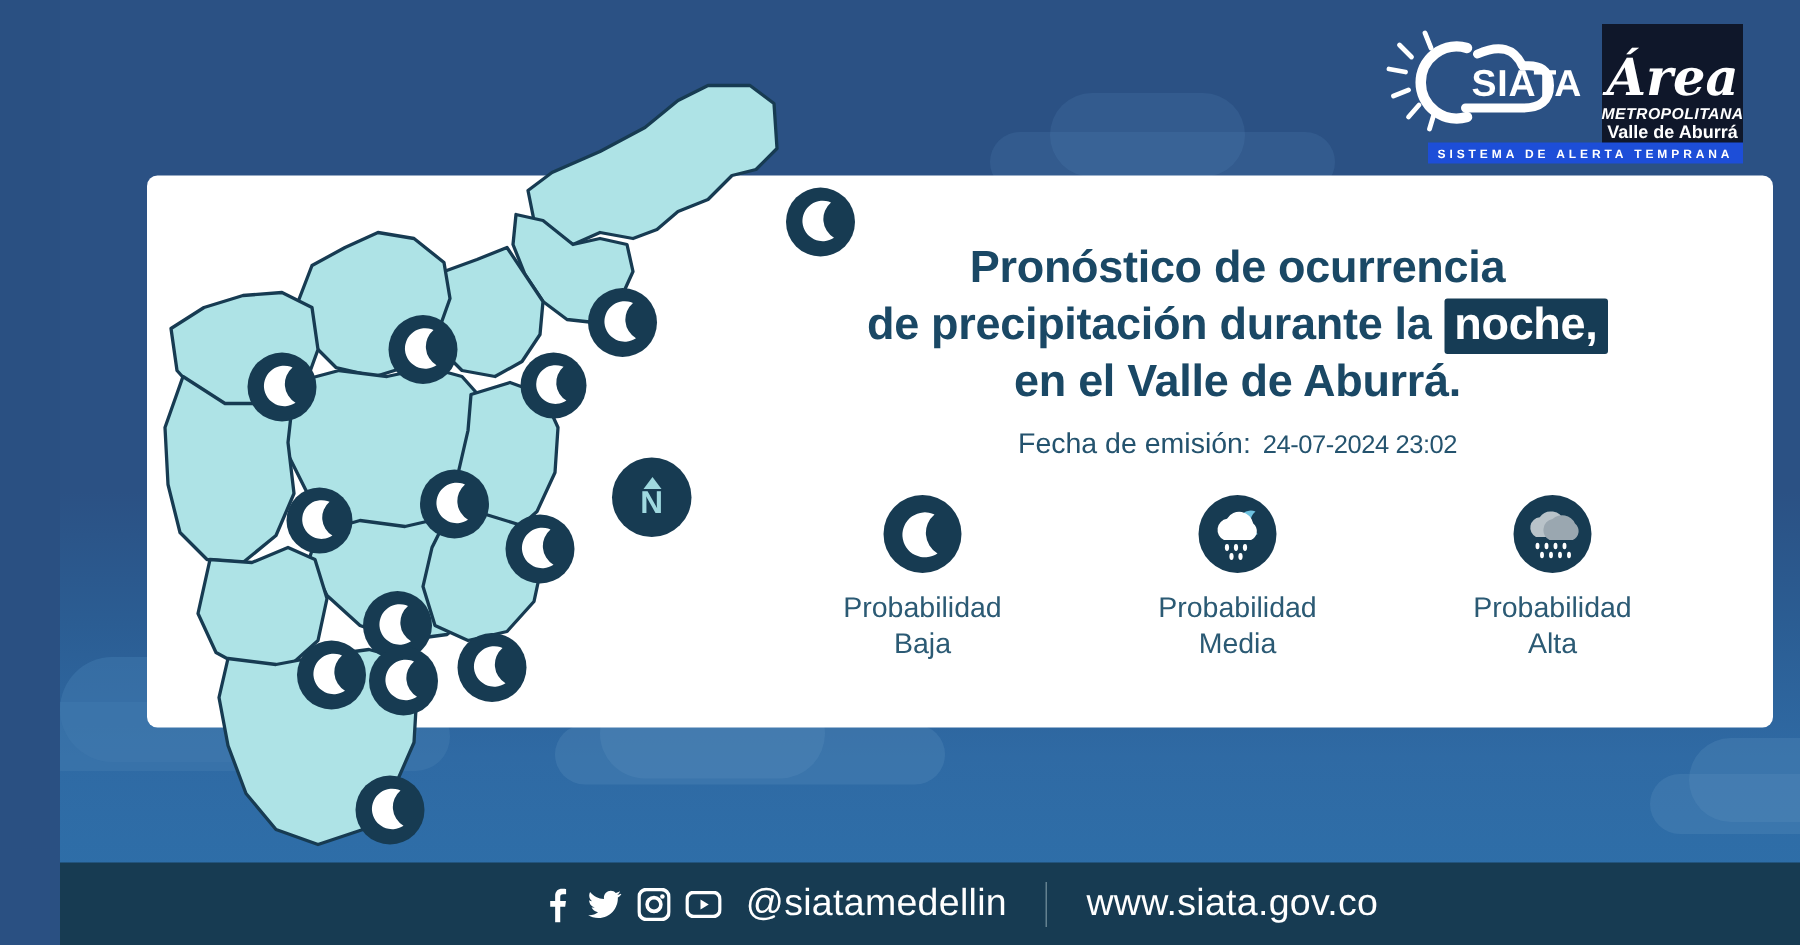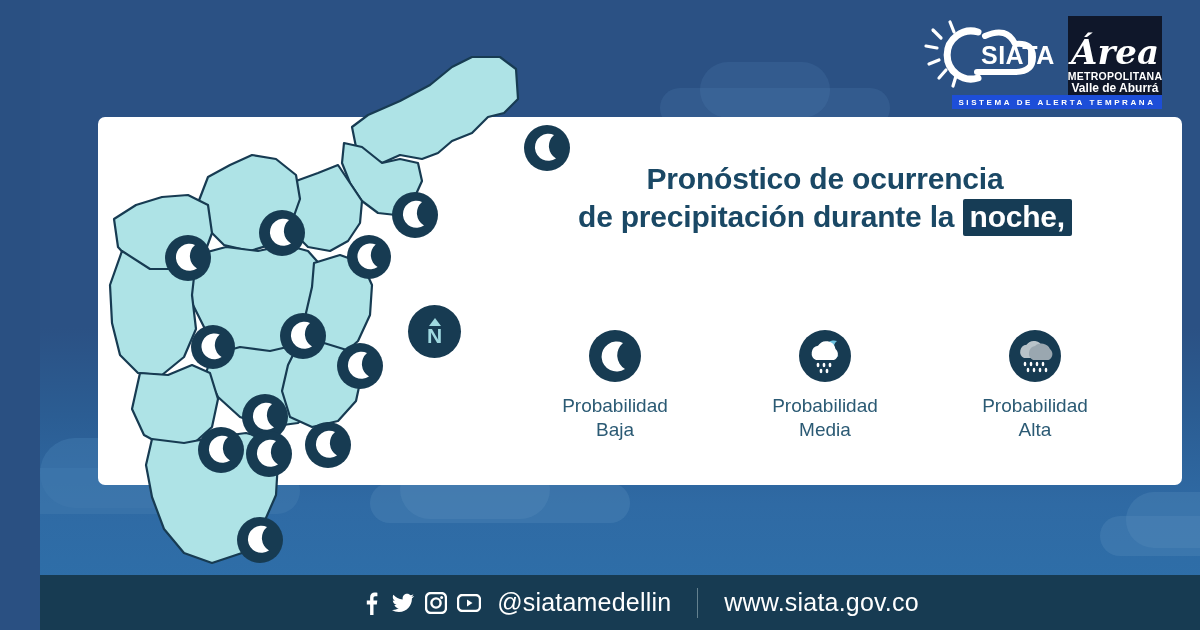--- a/index.html
+++ b/index.html
@@ -29,21 +29,21 @@
   
   .panel{position:absolute;left:58px;top:117px;width:1084px;height:368px;background:#ffffff;border-radius:7px;}
 
   
   .logos{position:absolute;right:78px;top:16px;display:flex;align-items:flex-start;gap:10px;}
   .siata-logo{position:relative;width:135px;height:78px;}
   .area-logo{width:94px;height:84px;background:#0f172a;display:flex;flex-direction:column;
              align-items:center;justify-content:flex-end;padding-bottom:4px;box-sizing:border-box;}
   .area-script{color:#ffffff;font-family:"DejaVu Serif",serif;font-style:italic;font-size:34px;
                font-weight:bold;line-height:1;margin-bottom:2px;}
-  .area-l1{color:#ffffff;font-size:10.5px;font-weight:bold;letter-spacing:.3px;line-height:1.05;}
+  .area-l1{color:#ffffff;font-size:10.5px;font-weight:bold;letter-spacing:.3px;line-height:1.05;font-style:italic;}
   .area-l2{color:#ffffff;font-size:12px;font-weight:bold;line-height:1.15;text-align:right;}
   .sat-bar{position:absolute;right:78px;top:95px;width:210px;height:14px;background:#1d4ed8;
            display:flex;align-items:center;justify-content:center;}
   .sat-bar span{color:#ffffff;font-size:8px;font-weight:bold;letter-spacing:2.6px;}
 
   
   .titleblock{position:absolute;left:470px;top:160px;width:630px;text-align:center;}
   .t-line{color:#1a4865;font-size:30px;font-weight:bold;line-height:1.26;letter-spacing:-.2px;}
   .hl{background:#163c55;color:#ffffff;padding:1px 7px 3px 7px;border-radius:2px;}
   .date-row{margin-top:13px;display:flex;justify-content:center;align-items:baseline;gap:8px;}
@@ -118,20 +118,25 @@
   </div>
   <div class="sat-bar">
     <span>SISTEMA DE ALERTA TEMPRANA</span>
   </div>
 
   <div class="titleblock">
     <div class="t-line">Pronóstico de ocurrencia</div>
     <div class="t-line">
       <span>de precipitación durante la</span>
       <span class="hl">noche,</span>
+    </div>
+    <div class="t-line">en el Valle de Aburrá.</div>
+    <div class="date-row">
+      <span class="date-lbl">Fecha de emisión:</span>
+      <span class="date-val">24-07-2024 23:02</span>
     </div>
   </div>
 
   <div class="legend">
 
     <div class="leg-item">
       <div class="leg-ico">
         <svg width="52" height="52" viewBox="0 0 52 52">
           <path d="M34 13 a15 15 0 1 0 2 26 a16 16 0 0 1 -2 -26 z" fill="#ffffff"></path>
         </svg>

